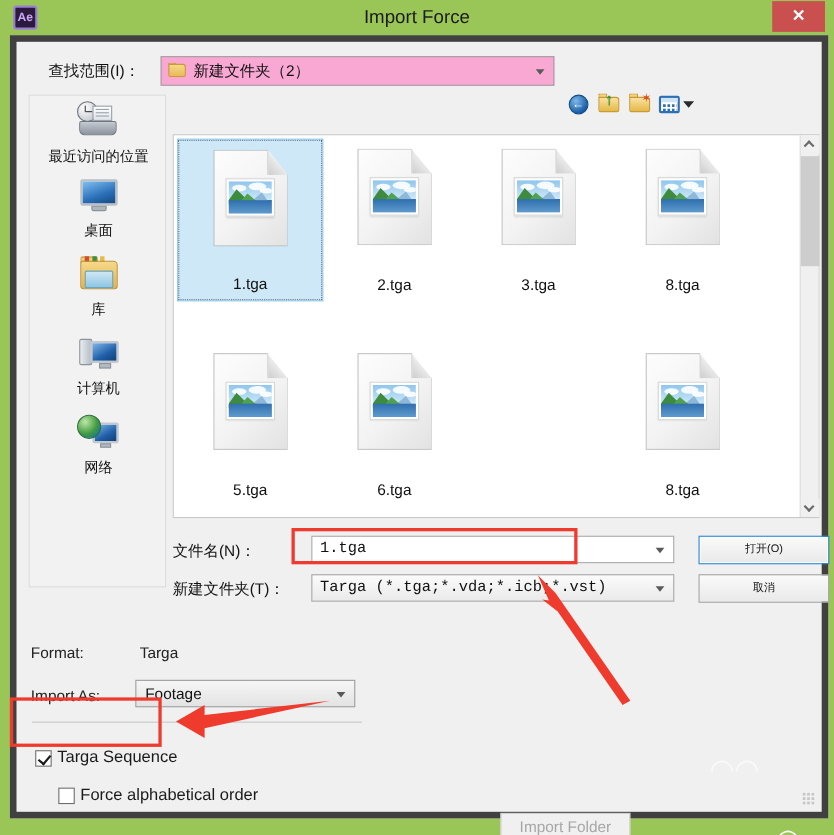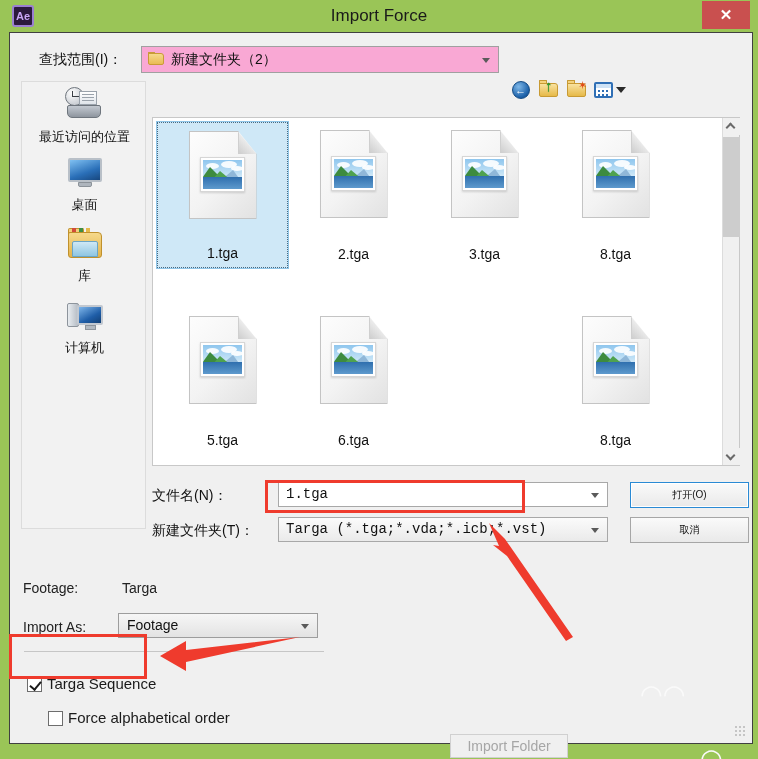--- a/index.html
+++ b/index.html
@@ -46,21 +46,21 @@
     font-size: 15px; font-weight: bold;
     text-align: center; line-height: 28px;
     cursor: pointer;
   }
 
   
   .dialog {
     position: absolute; left: 9px; top: 32px;
     width: 744px; height: 712px;
     background: #f0f0f0;
-    border: 1px solid #404040;
+    border: 6px solid #404040;
   }
 
   
   .lookin-label {
     position: absolute; left: 29px; top: 18px;
     font-size: 14px; color: #111;
   }
   .lookin-combo {
     position: absolute; left: 131px; top: 13px;
     width: 358px; height: 27px;
@@ -534,20 +534,28 @@
 
       <div class="place" style="top:215px;">
         <div class="pico ic-pc">
           <div class="tower"></div>
             <div class="scr"></div>
             <div class="base"></div>
         </div>
         <span class="lbl">计算机</span>
       </div>
 
+      <div class="place" style="top:287px;">
+        <div class="pico ic-net">
+          <div class="scr"></div>
+            <div class="base"></div>
+            <div class="globe"></div>
+        </div>
+        <span class="lbl">网络</span>
+      </div>
 
     </div>
 
     <div class="filelist">
       <div class="fl-inner">
 
         <div class="fitem sel" style="left:4px; top:4px;">
           <div class="fileico">
             <div class="page"></div>
               <div class="fold"></div>
@@ -702,21 +710,21 @@
 
     <div class="frm-label lbl-type">新建文件夹(T)：</div>
     <div class="fld-type">
       <div class="fld-val">Targa (*.tga;*.vda;*.icb;*.vst)</div>
       <div class="combo-arrow thin"></div>
     </div>
 
     <div class="btn btn-open">打开(O)</div>
     <div class="btn btn-cancel">取消</div>
 
-    <div class="sec-label lbl-format">Footage:</div>
+    <div class="sec-label lbl-format">Format:</div>
     <div class="sec-label val-format">Targa</div>
 
     <div class="sec-label lbl-importas">Import As:</div>
     <div class="importas">
       <div class="v">Footage</div>
       <div class="combo-arrow thin"></div>
     </div>
 
     <div class="divider"></div>
 

